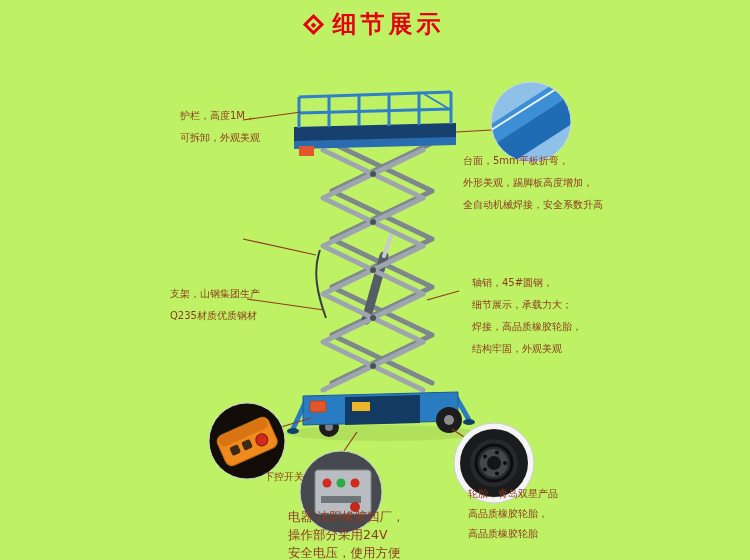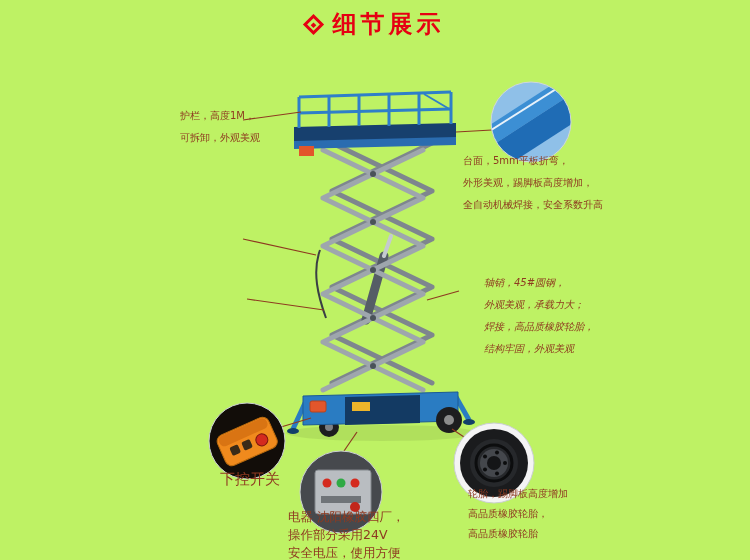--- a/index.html
+++ b/index.html
@@ -6,21 +6,21 @@
   html,body { background:#ffffff; }
   body { font-family:"DejaVu Sans","Liberation Sans",sans-serif; }
   .stage { position:relative; width:750px; height:560px; background:#bef264; overflow:hidden; }
   .title-row { position:absolute; top:12px; left:0; width:100%; display:flex; justify-content:center; align-items:center; gap:12px; }
   .diamond { width:15px; height:15px; border:3px solid #e60012; transform:rotate(45deg); position:relative; flex:0 0 auto; }
   .diamond::after { content:""; position:absolute; inset:2.5px; background:#e60012; }
   .title-text { color:#e60012; font-size:24px; font-weight:bold; letter-spacing:4px; line-height:1; }
   .scene { position:absolute; left:0; top:0; }
   .callout { position:absolute; color:#8e3a20; font-size:10px; line-height:22px; white-space:nowrap; }
   .callout.tight { line-height:18px; font-size:12.5px; }
-  .callout-label { position:absolute; color:#8e3a20; font-size:15px; white-space:nowrap; }
+  .callout-label { position:absolute; color:#8e3a20; font-size:10px; white-space:nowrap;margin-left:44px; }
 </style>
 </head>
 <body>
 
 <div class="stage">
 
   <div class="title-row">
     <span class="diamond"></span>
     <span class="title-text">细节展示</span>
   </div>
@@ -182,35 +182,39 @@
     <div>可拆卸，外观美观</div>
   </div>
 
   <div class="callout" style="left:463px; top:150px;">
     <div>台面，5mm平板折弯，</div>
     <div>外形美观，踢脚板高度增加，</div>
     <div>全自动机械焊接，安全系数升高</div>
   </div>
 
 
-
-  <div class="callout" style="left:484px; top:272px;font-style:italic;">
+  <div class="callout" style="left:170px; top:283px;">
+    <div>支架，山钢集团生产</div>
+    <div>Q235材质优质钢材</div>
+  </div>
+
+  <div class="callout" style="left:472px; top:272px;">
     <div>轴销，45#圆钢，</div>
-    <div>外观美观，承载力大；</div>
+    <div>细节展示，承载力大；</div>
     <div>焊接，高品质橡胶轮胎，</div>
     <div>结构牢固，外观美观</div>
   </div>
 
   <div class="callout-label" style="left:220px; top:470px;">下控开关</div>
 
   <div class="callout tight" style="left:288px; top:508px;">
     <div>电器 沈阳橡胶四厂，</div>
     <div>操作部分采用24V</div>
     <div>安全电压，使用方便</div>
   </div>
 
   <div class="callout" style="left:468px; top:484px; line-height:20px;">
-    <div>轮胎，踢脚板高度增加</div>
+    <div>轮胎，青岛双星产品</div>
     <div>高品质橡胶轮胎，</div>
     <div>高品质橡胶轮胎</div>
   </div>
 
 </div>
 
 </body></html>

